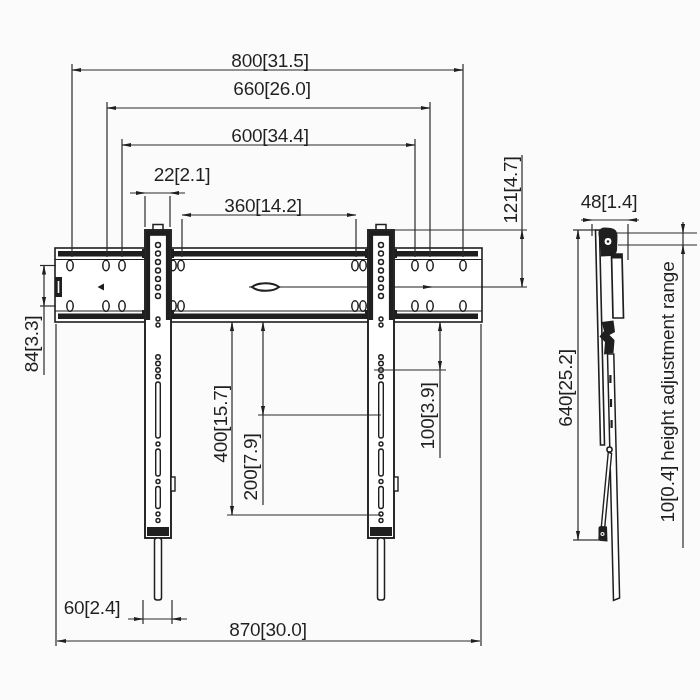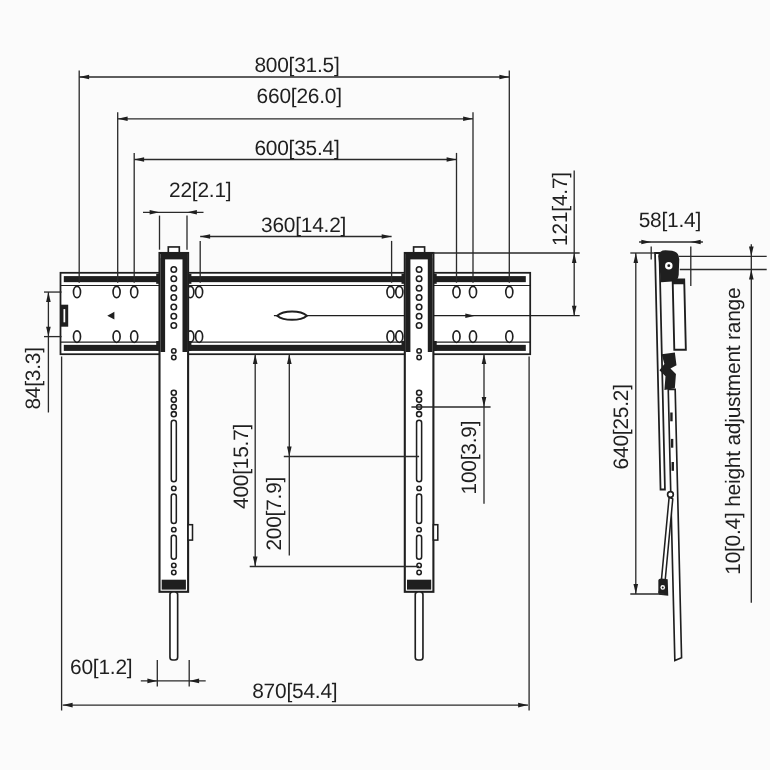--- a/index.html
+++ b/index.html
@@ -212,27 +212,27 @@
         <polygon points="628,220 637,217.9 637,222.1"></polygon>
     <polygon points="578,230 575.9,239 580.1,239"></polygon>
         <polygon points="578,540 575.9,531 580.1,531"></polygon>
     <polygon points="683,233 680.9,224 685.1,224"></polygon>
         <polygon points="683,245 680.9,254 685.1,254"></polygon>
   </g>
 </svg>
 
   <div class="lbl" style="left:270px;top:60px">800[31.5]</div>
   <div class="lbl" style="left:272px;top:88px">660[26.0]</div>
-  <div class="lbl" style="left:270px;top:135px">600[35.4]</div>
+  <div class="lbl" style="left:270px;top:135px">600[34.4]</div>
   <div class="lbl" style="left:182px;top:174px">22[2.1]</div>
-  <div class="lbl" style="left:276px;top:205px">360[14.2]</div>
+  <div class="lbl" style="left:263px;top:205px">360[14.2]</div>
   <div class="lbl v" style="left:510px;top:190px">121[4.7]</div>
   <div class="lbl v" style="left:31px;top:344px">84[3.3]</div>
   <div class="lbl v" style="left:220px;top:424px">400[15.7]</div>
   <div class="lbl v" style="left:250px;top:467px">200[7.9]</div>
   <div class="lbl v" style="left:427px;top:416px">100[3.9]</div>
-  <div class="lbl" style="left:92px;top:607px">60[1.2]</div>
-  <div class="lbl" style="left:268px;top:629px">870[54.4]</div>
-  <div class="lbl" style="left:609px;top:201px">58[1.4]</div>
+  <div class="lbl" style="left:92px;top:607px">60[2.4]</div>
+  <div class="lbl" style="left:268px;top:629px">870[30.0]</div>
+  <div class="lbl" style="left:609px;top:201px">48[1.4]</div>
   <div class="lbl v" style="left:565px;top:388px">640[25.2]</div>
   <div class="lbl v" style="left:667px;top:392px">10[0.4] height adjustment range</div>
 
 </div>
 
 </body></html>

